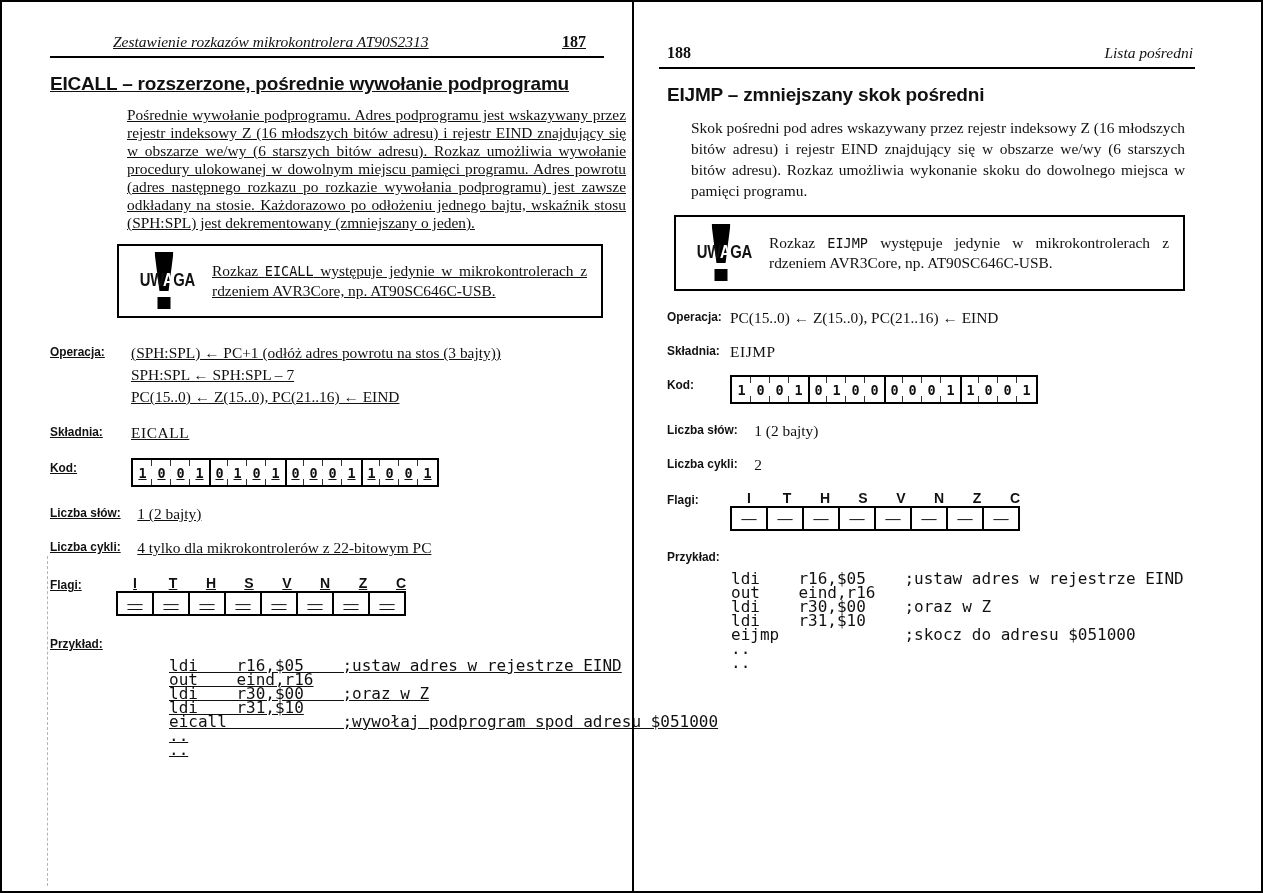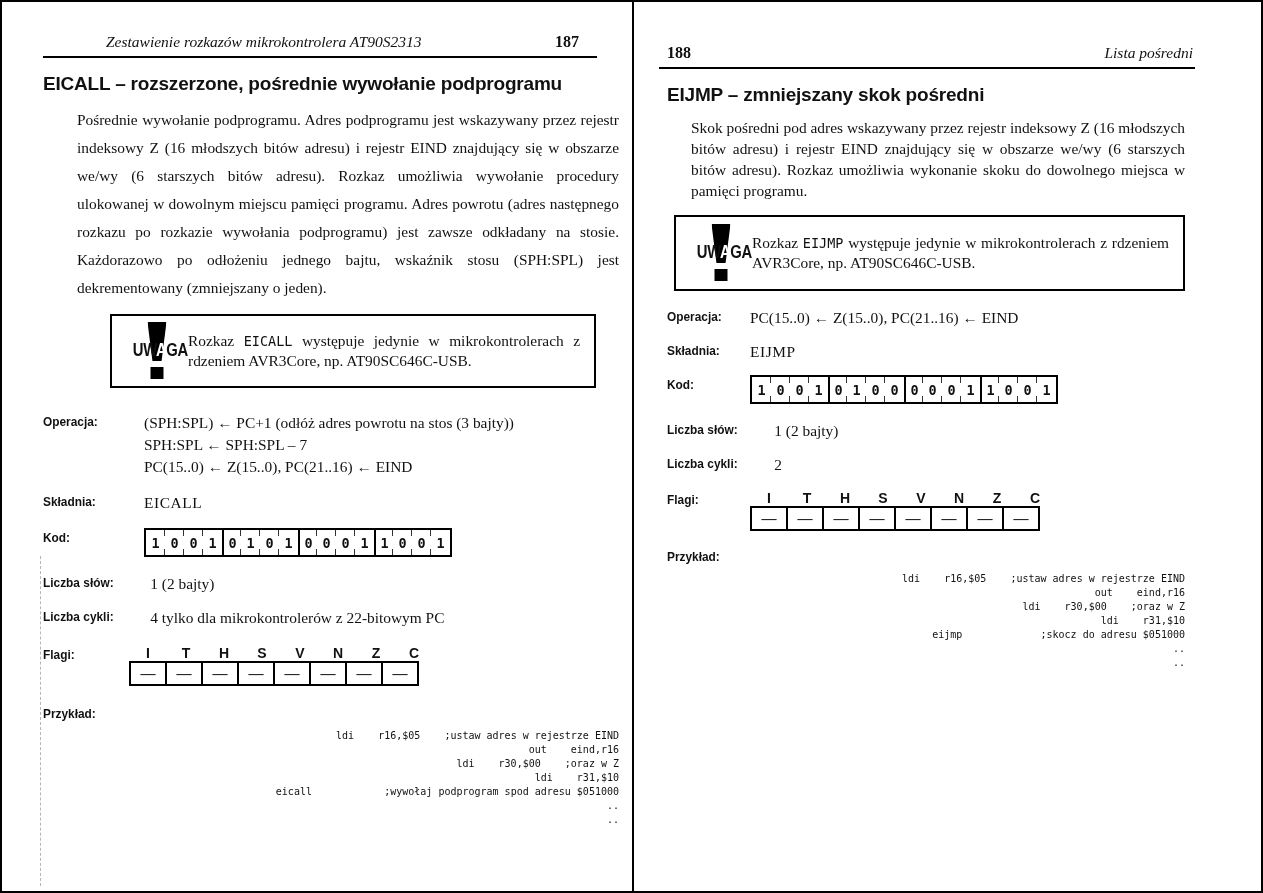--- a/index.html
+++ b/index.html
@@ -4,46 +4,46 @@
 <style>
   * { margin:0; padding:0; box-sizing:border-box; }
   html,body { background:#e8e8e8; }
   .scan {
     position:relative; width:1263px; height:893px; background:#fff;
     border:2px solid #000; overflow:hidden;
     font-family:"Liberation Serif", serif; color:#111;
   }
   .divider { position:absolute; left:630px; top:0; width:2px; height:100%; background:#000; }
   .page { position:absolute; top:2px; height:887px; }
-  .page-left  { left:10px;   width:628px; padding:0 21px 0 31px; }
+  .page-left  { left:17px;   width:628px; padding:0 21px 0 31px;text-decoration:underline; }
   .page-right { left:600px; width:629px; padding:0 46px 0 65px; }
 
   
   .running-head { display:flex; justify-content:space-between; align-items:baseline; }
   .left-head  { margin:29px 40px 0 63px; }
   .right-head { margin:40px -8px 0 0; }
   .rh-title { font-style:italic; font-size:15.5px; }
   .rh-num   { font-weight:bold; font-size:16px; }
   .head-rule { border:none; border-top:2.5px solid #000; margin-top:5px; }
   .page-left  .head-rule { margin-right:22px; }
   .page-right .head-rule { margin-left:-8px; margin-right:-10px; }
 
   h1 {
     font-family:"Liberation Sans", sans-serif; font-weight:bold;
     font-size:19px; line-height:24px; letter-spacing:-0.2px; margin-top:14px;
   }
   .intro {
-    margin-top:10px; margin-left:34px; text-align:justify;
-    font-size:15.4px; line-height:28px;
+    margin-top:10px; margin-left:77px; text-align:justify;
+    font-size:15.4px; line-height:18px;
   }
   .page-right .intro { margin-left:24px; line-height:21px; }
 
   
   .note-box {
-    border:2px solid #000; display:flex; align-items:center; 
+    border:2px solid #000; display:flex; align-items:center; gap:17px;
     padding:6px 14px; margin-top:12px;
   }
   .page-left  .note-box { margin-left:67px; margin-right:23px; min-height:64px; }
   .page-right .note-box { margin-left:7px; margin-top:14px; min-height:76px; }
   .note-text { font-size:15.4px; line-height:20px; text-align:justify; flex:1; }
   .note-text .mono { font-family:"DejaVu Sans Mono", monospace; font-size:13.5px; }
 
   
   .uwaga-logo { position:relative; width:62px; height:58px; flex:none; }
   .excl-bar {
@@ -56,21 +56,21 @@
     width:13px; height:12px; background:#000;
   }
   .uwaga-word {
     position:absolute; left:0; right:0; top:17px; z-index:1; text-align:center;
     font-family:"Liberation Sans", sans-serif; font-weight:bold; font-size:19px;
     letter-spacing:-0.5px; transform:scaleX(0.78);
   }
   .uwaga-word .uw-mid { color:#fff; }
 
   
-  .def-row { display:flex; align-items:flex-start;gap:20px; }
+  .def-row { display:flex; align-items:flex-start; }
   .def-label {
     font-family:"Liberation Sans", sans-serif; font-weight:bold; font-size:13.5px;
     transform:scaleX(0.88); transform-origin:0 50%; white-space:nowrap;
     padding-top:2px;
   }
   .col-label { flex:none; }
   .page-left  .col-label { width:81px; }
   .page-right .col-label { width:63px; }
   .inline-label { margin-right:7px; }
   .def-value { font-size:15.4px; line-height:22px; }
@@ -105,22 +105,22 @@
   .flag-boxes { display:flex; }
   .flag-box {
     width:38px; height:25px; border:2px solid #000; margin-left:-2px;
     display:flex; align-items:center; justify-content:center;
     font-weight:bold; font-size:15px;
   }
   .flag-box:first-child { margin-left:0; }
 
   
   .code {
-    font-family:"DejaVu Sans Mono", monospace; font-size:10px; line-height:14px;
-    white-space:pre; margin-top:8px;text-align:right;
+    font-family:"DejaVu Sans Mono", monospace; font-size:16px; line-height:14px;
+    white-space:pre; margin-top:8px;
   }
   .page-left  .code { margin-left:119px; }
   .page-right .code { margin-left:64px; }
 
   .binding-artifact {
     position:absolute; left:28px; top:552px; height:330px; width:0;
     border-left:1px dashed #b5b5b5;
   }
 </style>
 </head>

